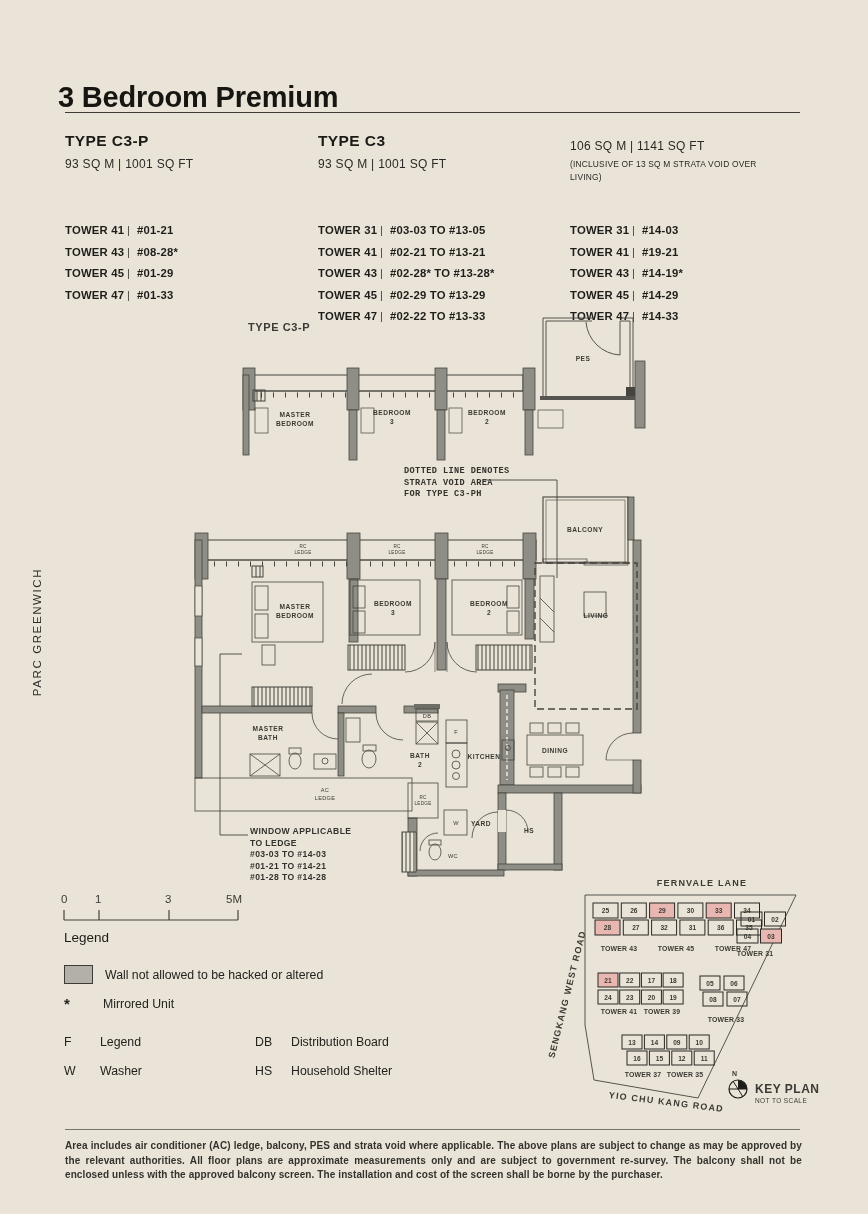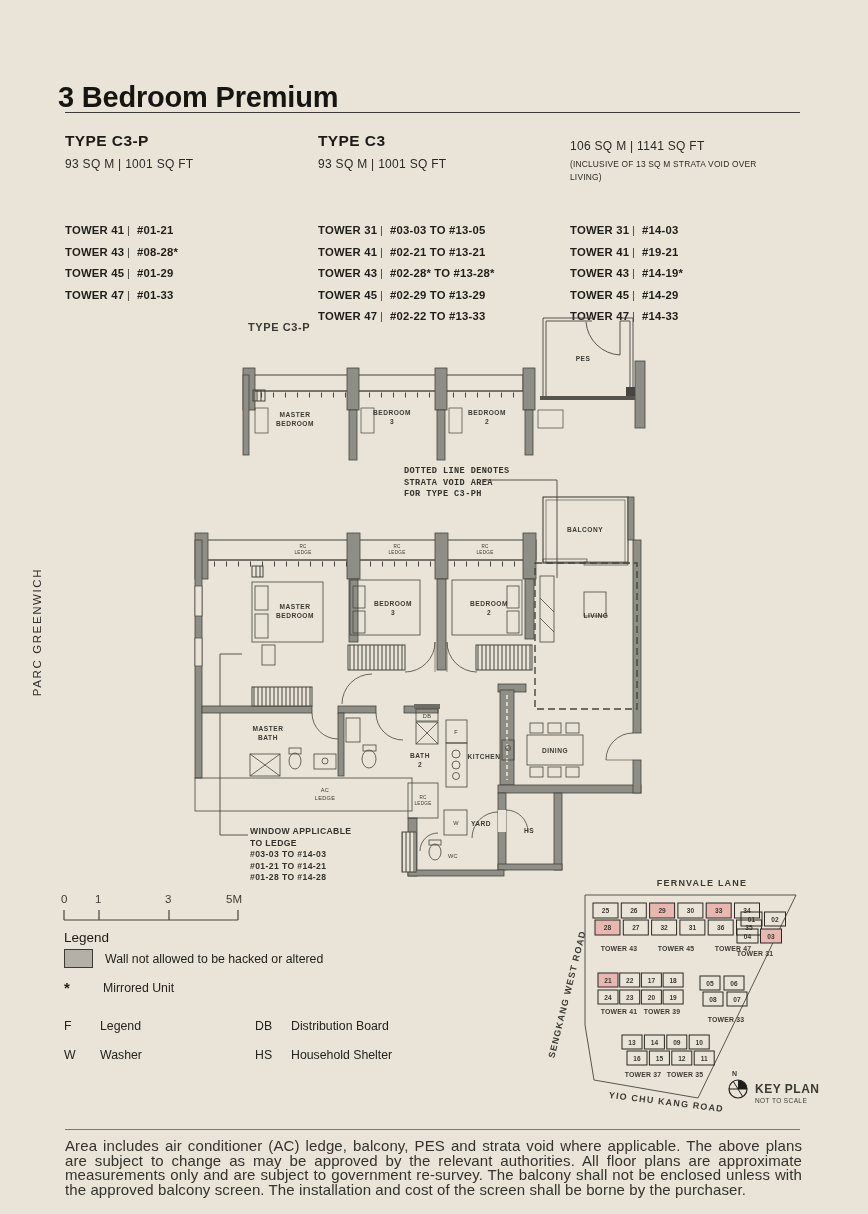--- a/index.html
+++ b/index.html
@@ -31,22 +31,22 @@
   
   .legend{left:64px;top:930px;width:430px;}
   .legend-title{font-size:13.5px;font-weight:normal;color:#1b1a17;}
   .legend-row{display:flex;align-items:center;margin-top:13px;font-size:12.3px;color:#23221e;}
   .legend-swatch{width:27px;height:17px;background:#b3b1a7;border:1.6px solid #3c3b35;margin-right:12px;flex:none;}
   .legend-star{width:27px;margin-right:12px;font-size:15px;font-weight:bold;flex:none;line-height:10px;}
   .legend-abbrs{margin-top:24px;display:grid;grid-template-columns:36px 155px 36px auto;
       row-gap:15px;font-size:12.3px;}
   .legend-abbrs .ab{font-weight:normal;}
   
-  .disclaimer{left:65px;top:1139px;width:737px;font-size:15px;line-height:14.6px;
-      color:#33322d;text-align:justify;letter-spacing:.1px;}
+  .disclaimer{left:65px;top:1139px;width:737px;font-size:10px;line-height:14.6px;
+      color:#33322d;text-align:justify;letter-spacing:.1px;font-weight:bold;}
   
   svg text{font-family:"Liberation Sans",sans-serif;fill:#3b3a34;}
   .plan-room{font-size:6.6px;font-weight:bold;letter-spacing:.5px;}
   .plan-tiny{font-size:4.6px;letter-spacing:.3px;}
   .plan-small{font-size:5.6px;letter-spacing:.3px;}
   .kp-unit{font-size:6.6px;font-weight:bold;}
   .kp-tower{font-size:6.9px;font-weight:bold;letter-spacing:.2px;}
   .kp-road{font-size:9px;font-weight:bold;letter-spacing:1.2px;}
 </style>
 </head>
@@ -404,21 +404,21 @@
       <line x1="6" y1="28" x2="180" y2="28"></line>
       <line x1="6" y1="18" x2="6" y2="28"></line>
         <line x1="41" y1="18" x2="41" y2="28"></line>
       <line x1="111" y1="18" x2="111" y2="28"></line>
         <line x1="180" y1="18" x2="180" y2="28"></line>
     </g>
   </svg>
 
   <div class="abs legend">
     <div class="legend-title">Legend</div>
-    <div class="legend-row" style="margin-top:4px">
+    <div class="legend-row" style="margin-top:20px">
       <span class="legend-swatch"></span>
       <span>Wall not allowed to be hacked or altered</span>
     </div>
     <div class="legend-row">
       <span class="legend-star">*</span>
       <span>Mirrored Unit</span>
     </div>
     <div class="legend-abbrs">
       <span class="ab">F</span>
       <span>Legend</span>

